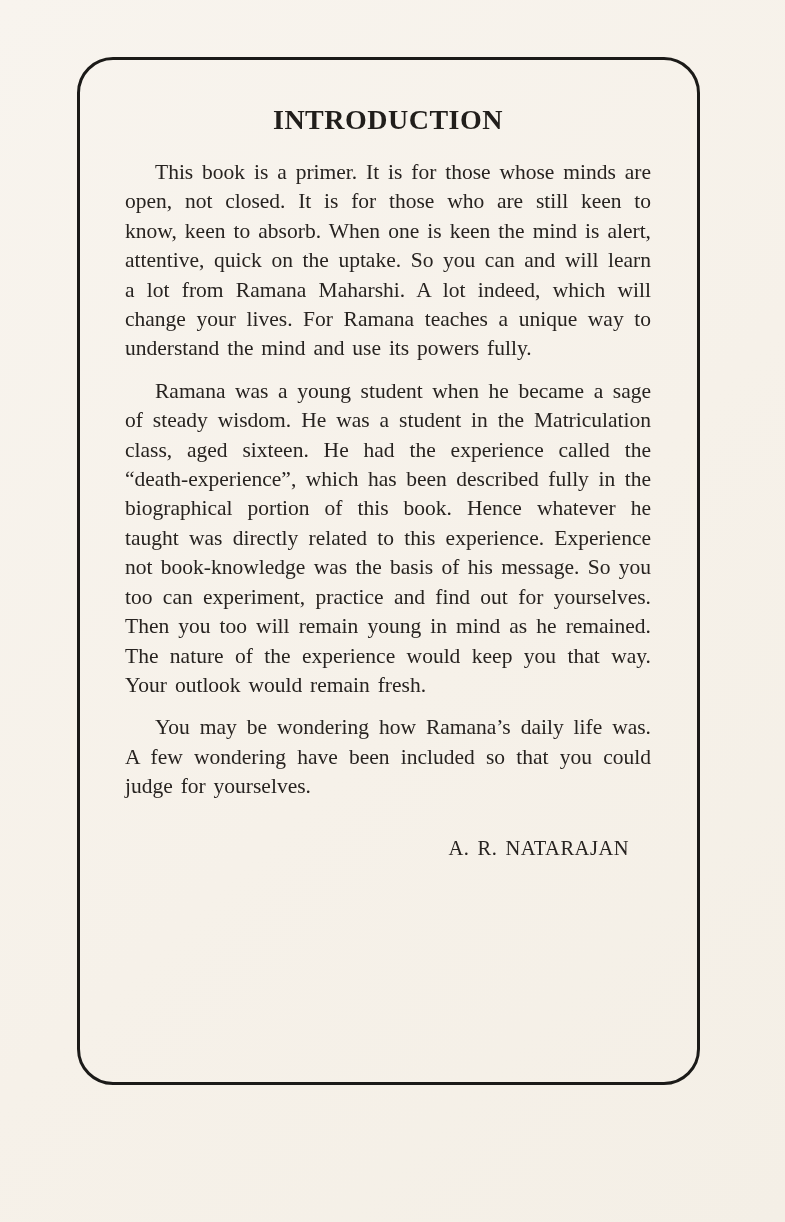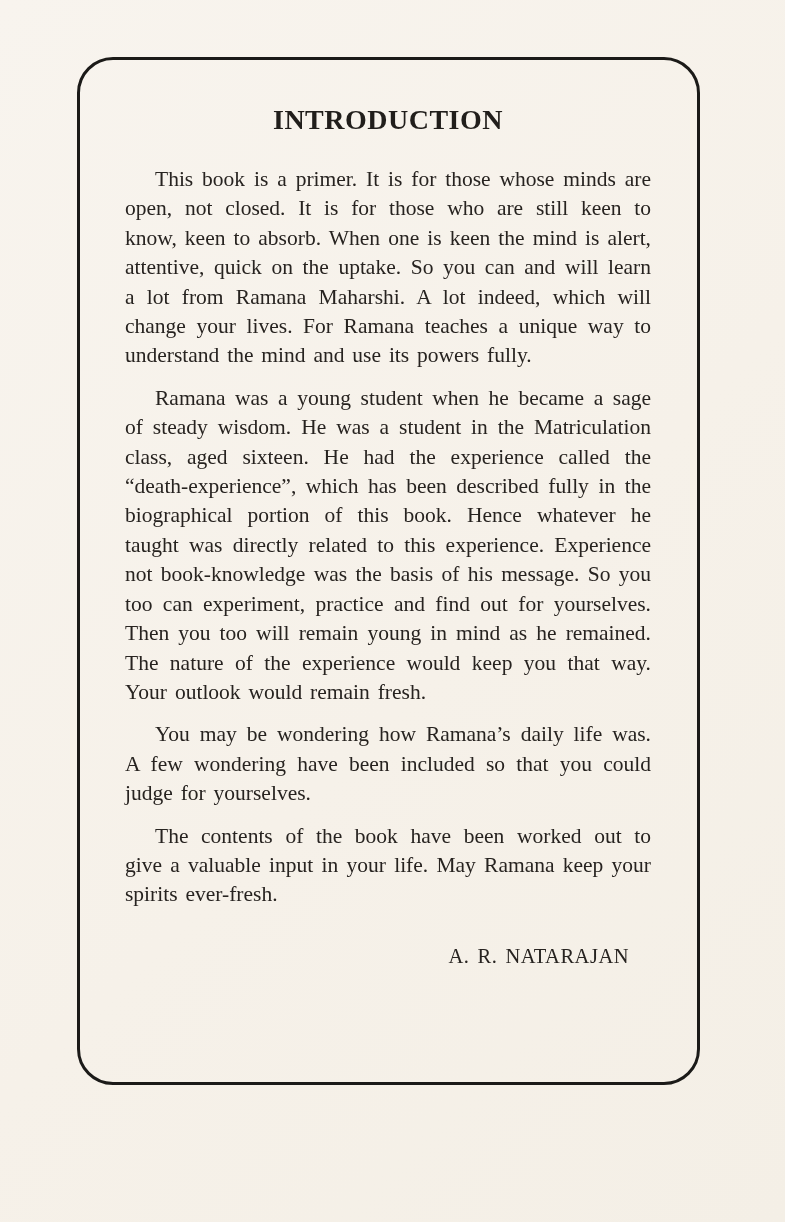--- a/index.html
+++ b/index.html
@@ -32,21 +32,21 @@
   }
   .chapter-title {
     margin: 4px 0 0 0;
     text-align: center;
     font-size: 28px;
     font-weight: bold;
     letter-spacing: 0.5px;
     color: #211e1b;
   }
   .body-text {
-    margin-top: 29px;
+    margin-top: 22px;
     color: #272320;
     font-size: 21.5px;
     line-height: 29.4px;
     text-align: justify;
     word-spacing: 2.5px;
   }
   .body-paragraph {
     margin: 0 0 13px 0;
     text-indent: 30px;
   }
@@ -65,20 +65,19 @@
 <body>
 
 <div class="scan-page">
   <div class="content-frame">
     <h1 class="chapter-title">INTRODUCTION</h1>
 
     <div class="body-text">
       <p class="body-paragraph">This book is a primer. It is for those whose minds are open, not closed. It is for those who are still keen to know, keen to absorb. When one is keen the mind is alert, attentive, quick on the uptake. So you can and will learn a lot from Ramana Maharshi. A lot indeed, which will change your lives. For Ramana teaches a unique way to understand the mind and use its powers fully.</p>
       <p class="body-paragraph">Ramana was a young student when he became a sage of steady wisdom. He was a student in the Matriculation class, aged sixteen. He had the experience called the “death-experience”, which has been described fully in the biographical portion of this book. Hence whatever he taught was directly related to this experience. Experience not book-knowledge was the basis of his message. So you too can experiment, practice and find out for yourselves. Then you too will remain young in mind as he remained. The nature of the experience would keep you that way. Your outlook would remain fresh.</p>
       <p class="body-paragraph">You may be wondering how Ramana’s daily life was. A few wondering have been included so that you could judge for yourselves.</p>
-      <p class="body-paragraph">The contents of the book have been worked out to give a valuable input in your life. May Ramana keep your spirits ever-fresh.</p>
 
       <div class="signature-block">
         <div>A. R. NATARAJAN</div>
       </div>
     </div>
   </div>
 </div>
 
 </body></html>

